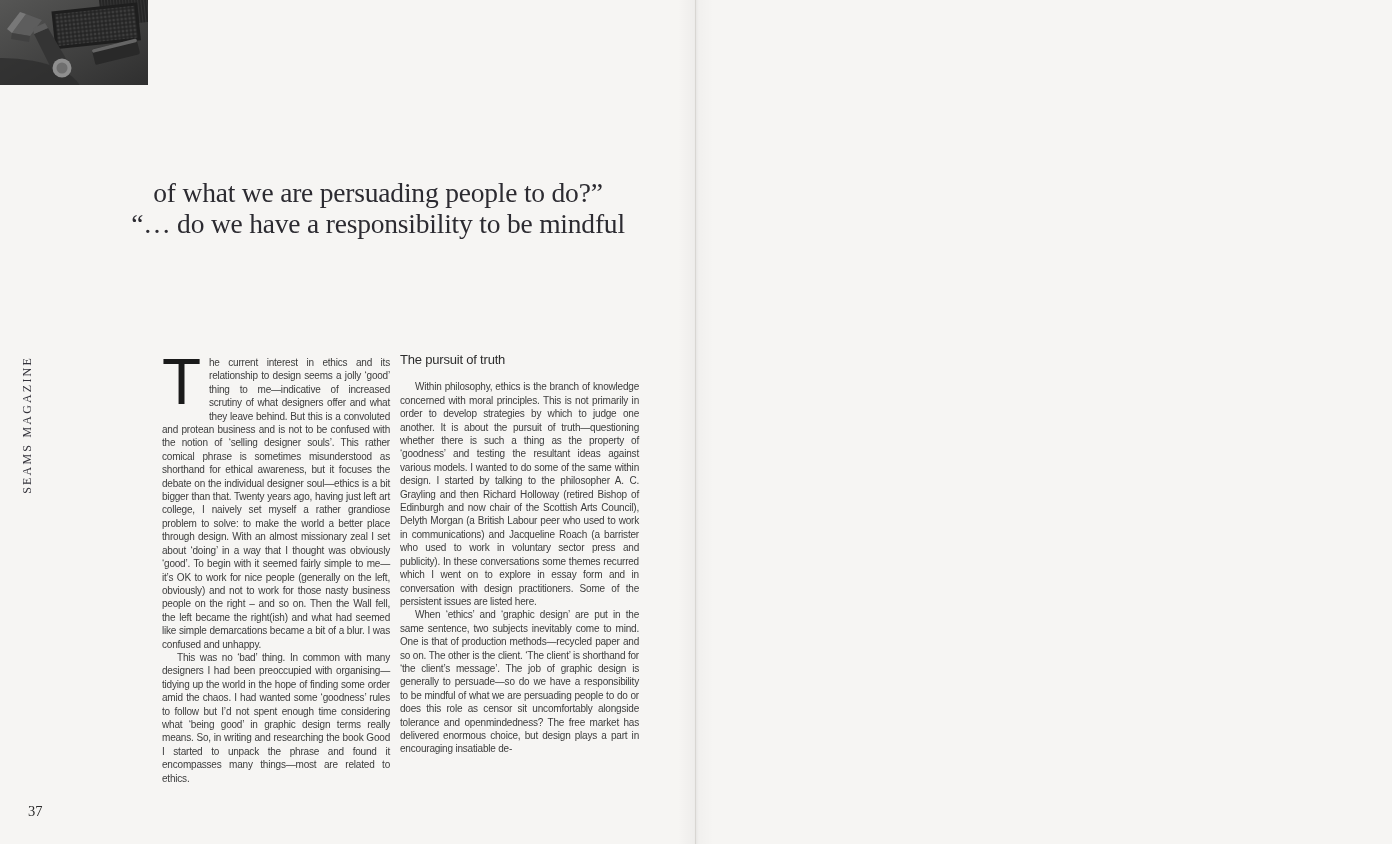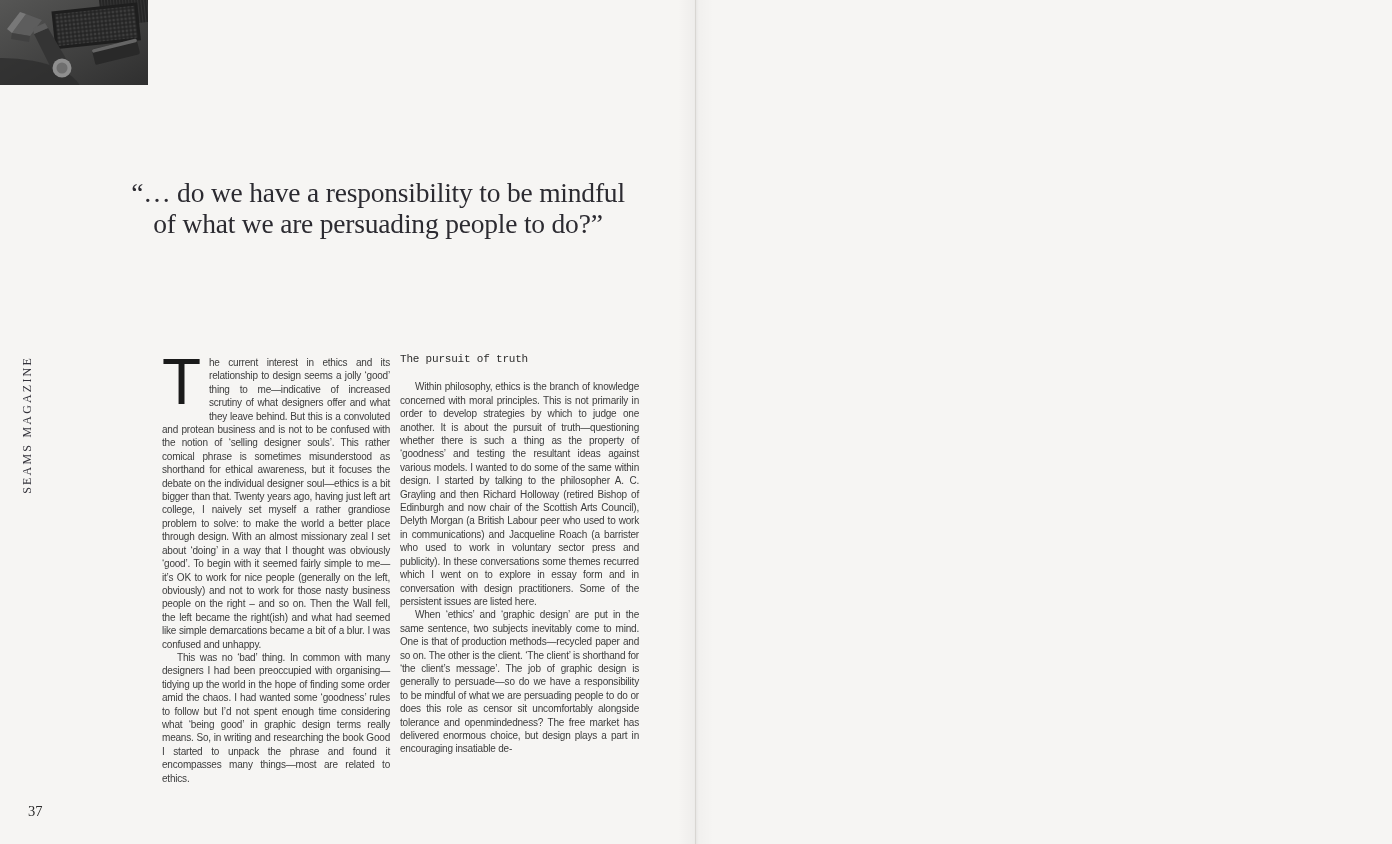--- a/index.html
+++ b/index.html
@@ -42,22 +42,22 @@
   .vert-left { left:20px; top:356px; writing-mode:vertical-rl; transform:rotate(180deg); }
 
   
   .col { position:absolute; color:#3c3c3c; font-size:10px; line-height:13.4px;
     letter-spacing:-0.2px; text-align:justify; hyphens:auto; }
   .col1 { left:162px; top:356px; width:228px; }
   .col2 { left:400px; top:353px; width:239px; }
   .body-p { margin:0; }
   .indent { text-indent:15px; }
   .col-heading {
-    font-family:Liberation Mono, monospace;
-    font-size:11px; font-weight:400; color:#2c2c2c;
+    font-family:Liberation Sans, sans-serif;
+    font-size:13px; font-weight:400; color:#2c2c2c;
     letter-spacing:-0.2px; margin:0 0 14px 0; text-align:left;
   }
 
   .dropcap {
     float:left; width:40px; height:53px; margin:3px 7px 0 0;
     font-family:"Liberation Sans", sans-serif;
     font-size:64px; line-height:46px; color:#1a1a1a; text-indent:0;
   }
 
   .folio { position:absolute; font-family:"Liberation Serif", serif; font-size:14.5px; color:#2b2b2b; }
@@ -101,22 +101,22 @@
         <circle cx="62" cy="68" r="9.5" fill="#8f8f8f"></circle>
         <circle cx="62" cy="68" r="5.5" fill="#6f6f6f"></circle>
         <g transform="rotate(-14 115 52)">
           <rect x="93" y="44" width="46" height="16" rx="2" fill="#292929"></rect>
           <rect x="93" y="44" width="46" height="3.5" rx="1.5" fill="#707070" opacity="0.85"></rect>
         </g>
       </svg>
     </div>
 
     <div class="pull-quote">
+      <div>of what we are persuading people to do?”</div>
       <div>“… do we have a responsibility to be mindful</div>
-      <div>of what we are persuading people to do?”</div>
     </div>
 
     <div class="vert vert-left">SEAMS MAGAZINE</div>
 
     <div class="col col1">
       <p class="body-p">
         <span class="dropcap">T</span><span>he current interest in ethics and its relationship to design seems a jolly ‘good’ thing to me—indicative of increased scrutiny of what designers offer and what they leave behind. But this is a convoluted and protean business and is not to be confused with the notion of ‘selling designer souls’. This rather comical phrase is sometimes misunderstood as shorthand for ethical awareness, but it focuses the debate on the individual designer soul—ethics is a bit bigger than that. Twenty years ago, having just left art college, I naively set myself a rather grandiose problem to solve: to make the world a better place through design. With an almost missionary zeal I set about ‘doing’ in a way that I thought was obviously ‘good’. To begin with it seemed fairly simple to me—it’s OK to work for nice people (generally on the left, obviously) and not to work for those nasty business people on the right – and so on. Then the Wall fell, the left became the right(ish) and what had seemed like simple demarcations became a bit of a blur. I was confused and unhappy.</span>
       </p>
       <p class="body-p indent">This was no ‘bad’ thing. In common with many designers I had been preoccupied with organising—tidying up the world in the hope of finding some order amid the chaos. I had wanted some ‘goodness’ rules to follow but I’d not spent enough time considering what ‘being good’ in graphic design terms really means. So, in writing and researching the book Good I started to unpack the phrase and found it encompasses many things—most are related to ethics.</p>
     </div>

